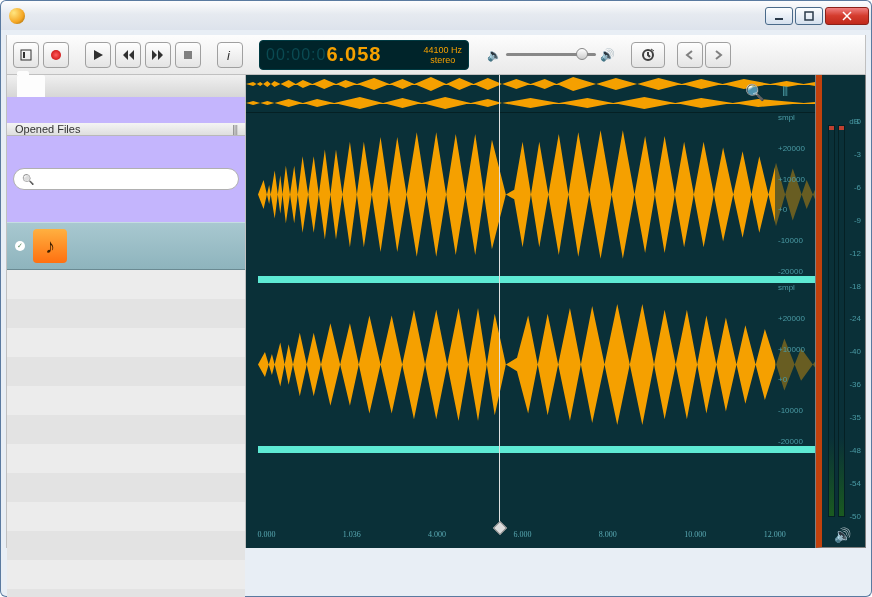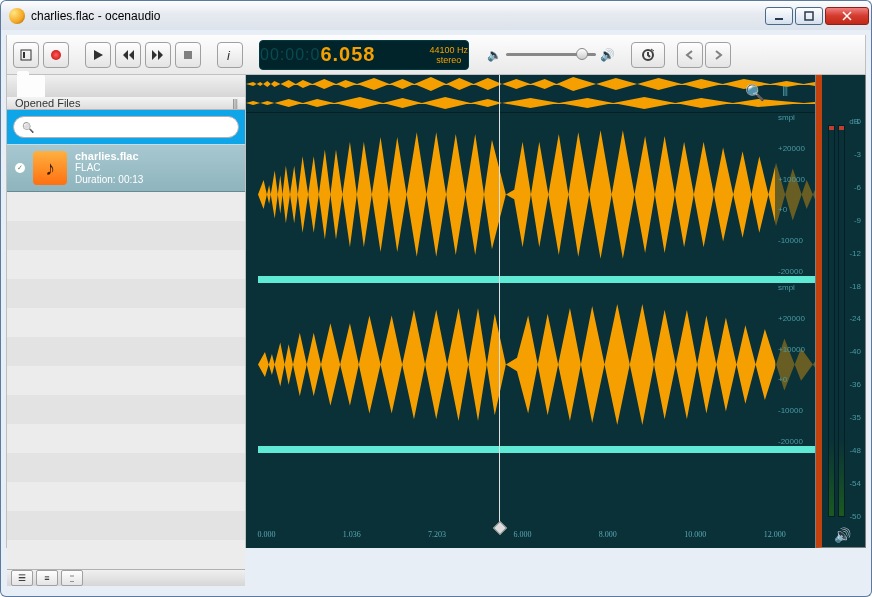--- a/index.html
+++ b/index.html
@@ -20,37 +20,37 @@
 
 .menubar { height:19px; background:#f5f5f5; display:flex; align-items:center; padding:0 6px; border:1px solid #c0c0c0; border-radius:3px 3px 0 0; font-size:12px; }
 .menubar span { padding:2px 8px; cursor:default; }
 
 
 .toolbar { height:40px; background:linear-gradient(#fdfdfd,#e9e9e9); border:1px solid #c0c0c0; border-top:none; display:flex; align-items:center; padding:0 6px; gap:4px; }
 .tbtn { width:26px; height:26px; border:1px solid #a0a0a0; border-radius:4px; background:linear-gradient(#fefefe,#e4e4e4); display:flex; align-items:center; justify-content:center; }
 .tbtn.rec::after { content:""; width:10px; height:10px; background:radial-gradient(#ff6060,#c00000); border-radius:50%; }
 .tbtn svg { width:12px; height:12px; fill:#303030; }
 .sep { width:8px; }
-.timedisp { width:210px; height:30px; background:#00242a; border:1px solid #003a42; border-radius:4px; display:flex; align-items:center; padding:0 0; font-family:monospace; }
+.timedisp { width:210px; height:30px; background:#00242a; border:1px solid #003a42; border-radius:4px; display:flex; align-items:center; padding:0 6px; font-family:monospace; }
 .timedisp .dim { color:#0a4a52; font-size:16px; letter-spacing:1px; }
 .timedisp .main { color:#f5a000; font-size:20px; font-weight:bold; letter-spacing:1px; }
 .timedisp .meta { color:#f5a000; font-size:9px; line-height:10px; margin-left:auto; text-align:center; }
 .volslider { display:flex; align-items:center; gap:4px; margin-left:14px; }
 .volslider .track { width:90px; height:3px; background:#888; border-radius:2px; position:relative; }
 .volslider .thumb { position:absolute; right:8px; top:-5px; width:12px; height:12px; border-radius:50%; background:linear-gradient(#fff,#ccc); border:1px solid #888; }
 .spkicon { font-size:12px; color:#333; }
 .histbtn { width:34px; height:26px; border:1px solid #a0a0a0; border-radius:4px; background:linear-gradient(#fefefe,#e4e4e4); display:flex; align-items:center; justify-content:center; margin-left:12px; }
 .histbtn svg { width:14px; height:14px; stroke:#404040; fill:none; stroke-width:2; }
 .navbtns { display:flex; gap:2px; margin-left:8px; }
 
 
 .bodyrow { display:flex; height:473px; }
 
 
-.sidebar { width:240px; background:#0ea5e9; border:1px solid #c0c0c0; border-top:none; display:flex; flex-direction:column; }
+.sidebar { width:240px; background:#c4b5fd; border:1px solid #c0c0c0; border-top:none; display:flex; flex-direction:column;gap:26px; }
 .sb-head { height:38px; background:linear-gradient(#f0f0f0,#d6d6d6); display:flex; align-items:center; padding:0 10px; }
 .sb-head .foldicon { width:28px; height:22px; background:#fdfdfd; border-radius:2px 2px 0 0; position:relative; }
 .sb-head .foldicon::before { content:""; position:absolute; top:-4px; left:0; width:12px; height:4px; background:#fdfdfd; border-radius:2px 2px 0 0; }
 .sb-sub { height:17px; background:linear-gradient(#f4f4f4,#dedede); font-size:11px; color:#333; padding:0 8px; display:flex; align-items:center; border-bottom:1px solid #b8b8b8; }
 .sb-sub .grip { margin-left:auto; color:#888; font-size:10px; letter-spacing:-1px; }
 .sb-search { padding:6px; }
 .sb-search .inp { width:100%; height:22px; border:1px solid #b0b0b0; border-radius:11px; background:#fff; display:flex; align-items:center; padding:0 8px; }
 .sb-search .inp::before { content:"🔍"; font-size:10px; color:#888; filter:grayscale(1); }
 .filelist { flex:1; }
 .fileitem { height:48px; background:linear-gradient(#a8c8d0,#8eb4bd); border-top:1px solid #c5dde2; border-bottom:1px solid #6a8a92; display:flex; align-items:center; padding:0 8px; gap:8px; }
@@ -87,21 +87,20 @@
 .dbmeter .dblabel { position:absolute; top:42px; right:6px; font-size:8px; color:#4a9aa4; }
 .dbmeter .spkfoot { position:absolute; bottom:4px; width:100%; text-align:center; color:#3a7a84; font-size:14px; }
 
 svg.wf path { fill:#f5a000; }
 </style>
 </head>
 <body>
 
 <div class="titlebar">
   <div class="app-icon"></div>
-  <div class="title">charlies.flac - ocenaudio</div>
   <div class="winbtns">
     <div class="winbtn">
         <svg viewBox="0 0 10 10">
           <rect x="1" y="7" width="8" height="2" fill="#2a3a4a"></rect>
         </svg>
       </div>
     <div class="winbtn">
         <svg viewBox="0 0 10 10">
           <rect x="1" y="1" width="8" height="8" fill="none" stroke="#2a3a4a" stroke-width="1.5"></rect>
         </svg>
@@ -199,25 +198,20 @@
     <span>Opened Files</span>
     <span class="grip">|||</span>
   </div>
   <div class="sb-search">
     <div class="inp"></div>
   </div>
   <div class="filelist">
     <div class="fileitem">
       <div class="check">✓</div>
       <div class="thumb">♪</div>
-      <div class="meta">
-        <div class="fn">charlies.flac</div>
-        <div>FLAC</div>
-        <div>Duration: 00:13</div>
-      </div>
     </div>
     <div class="stripes">
             <div></div>
             <div></div>
             <div></div>
             <div></div>
             <div></div>
             <div></div>
             <div></div>
             <div></div>
@@ -271,21 +265,21 @@
             <span>-10000</span>
             <span>-20000</span>
     </div>
   </div>
 
   <div style="height:75px;background:#0a3038;"></div>
 
   <div class="timescale">
     <span style="left:2%">0.000</span>
     <span style="left:17%">1.036</span>
-    <span style="left:32%">7.203</span>
+    <span style="left:32%">4.000</span>
     <span style="left:47%">6.000</span>
     <span style="left:62%">8.000</span>
     <span style="left:77%">10.000</span>
     <span style="left:91%">12.000</span>
   </div>
 
   <div class="cursor"></div>
 </div>
 
 <div class="dbmeter">

